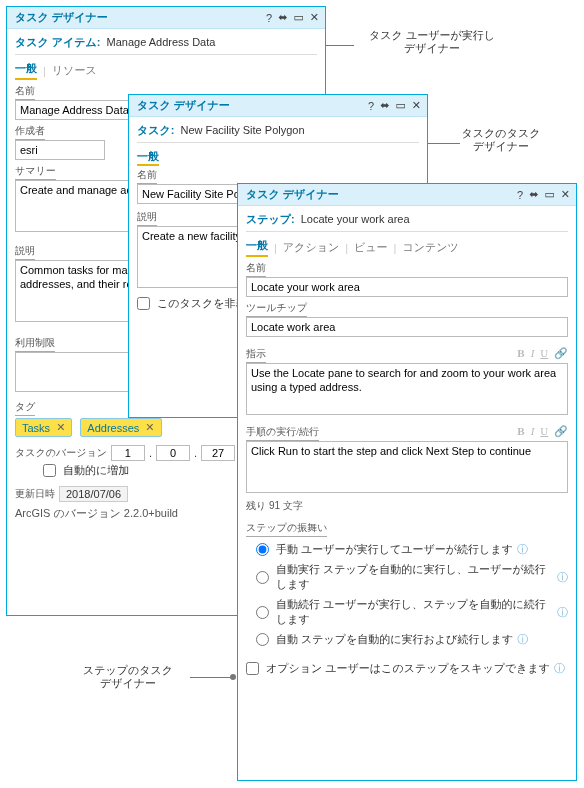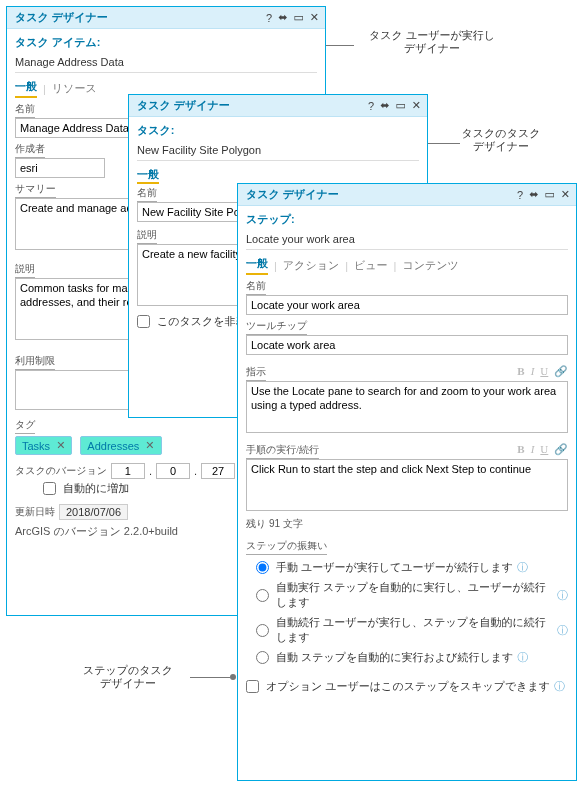--- a/index.html
+++ b/index.html
@@ -24,29 +24,29 @@
     font-size: 11px; min-height: 18px; line-height: 14px;
   }
   .tarea { min-height: 52px; resize: none; }
   .tabs { display: flex; gap: 6px; margin: 6px 0 2px 0; align-items: center; }
   .tab { color: #777; cursor: default; }
   .tab.active { color: #0078a8; font-weight: 700; border-bottom: 2px solid #eab308; padding-bottom: 2px; }
   .tab-sep { color: #ccc; }
   .line-title { color: #0078a8; font-weight: 700; margin-top: 6px; }
   .tag-row { display: flex; gap: 8px; margin-top: 2px; }
   .tag {
-    background: #5eead4; border: 1px solid #87c8e6; color: #0078a8; border-radius: 2px;
+    background: #fde047; border: 1px solid #87c8e6; color: #0078a8; border-radius: 2px;
     padding: 2px 6px; display: flex; align-items: center; gap: 6px;
   }
   .tag .x { color: #666; cursor: pointer; }
   .ver-row { display: flex; align-items: center; gap: 4px; margin-top: 8px; }
   .smallbox { width: 34px; text-align: center; border: 1px solid #bbb; padding: 1px 2px; background: #fff; }
   .chk-row { display: flex; align-items: center; gap: 4px; margin-top: 2px; }
   .ro-box { border: 1px solid #ccc; background: #f3f3f3; padding: 1px 6px; }
-  .header-line { display: flex; align-items: baseline; gap: 6px; margin-bottom: 2px; flex-direction: column; }
+  .header-line { display: flex; align-items: baseline; gap: 6px; margin-bottom: 2px; }
   .callout-label { color: #333; text-align: center; line-height: 1.2; }
   .callout-line { position: absolute; height: 0; border-top: 1px solid #777; }
   .callout-dot { position: absolute; width: 6px; height: 6px; border-radius: 50%; background:#777; }
   .fmt-icons { float: right; color: #bbb; display: flex; gap: 6px; }
   .fmt-icons span { font-family: "Times New Roman", serif; }
   .radio-row { display: flex; align-items: center; gap: 4px; margin: 5px 0; }
   .info-ico { color: #79b8dc; }
   .behave { margin-left: 10px; }
   input[type=text], textarea { font-family: inherit; }
   input[type=checkbox], input[type=radio] { margin:0 3px 0 0; }

